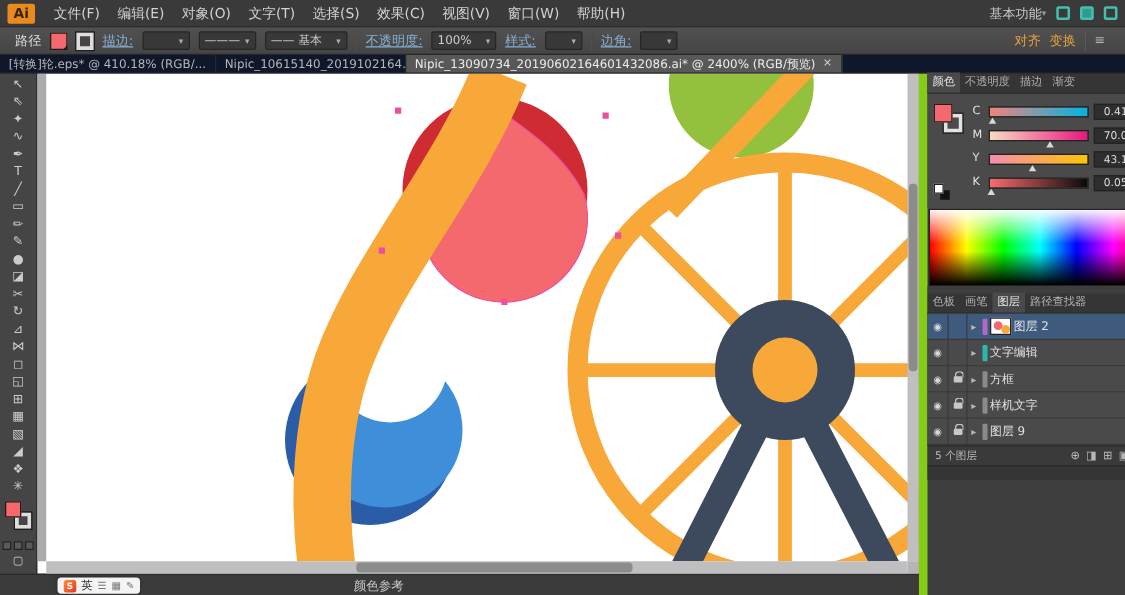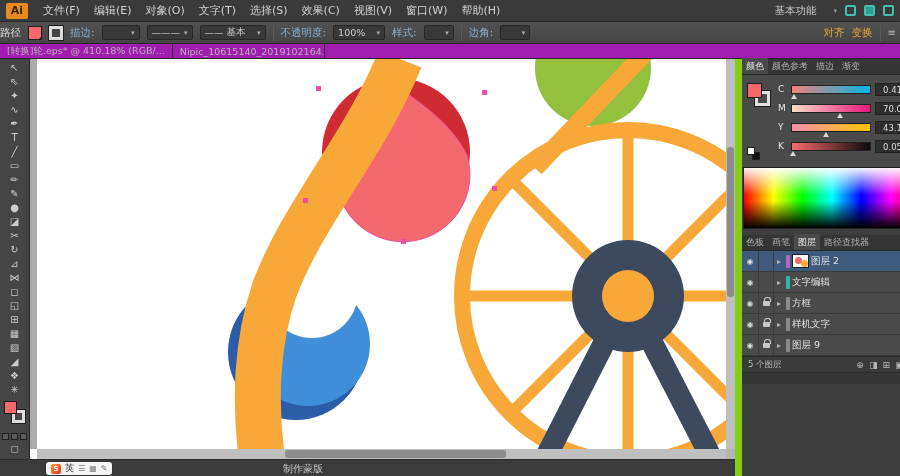--- a/index.html
+++ b/index.html
@@ -4,42 +4,42 @@
 <style>
 *{box-sizing:border-box;margin:0;padding:0}
 body{width:900px;height:476px;background:#222}
 #app{position:relative;width:900px;height:476px;background:#3E3E3E;font-family:"DejaVu Sans","Liberation Sans",sans-serif;overflow:hidden;color:#CFCFCF}
 
 
 #menubar{position:absolute;left:0;top:0;width:900px;height:22px;background:#3A3A3A;border-bottom:1px solid #2B2B2B;display:flex;align-items:center;padding:0 6px}
 .ai-logo{width:22px;height:16px;background:#E98A1E;color:#3A2405;font-weight:bold;font-size:11px;display:flex;align-items:center;justify-content:center;border-radius:2px;margin-right:8px;flex:none}
 .menu-item{font-size:11px;color:#D2D2D2;padding:0 7px;line-height:22px;white-space:nowrap}
 .mb-right{margin-left:auto;display:flex;align-items:center;gap:8px}
-.workspace{font-size:10.5px;color:#C8C8C8;display:flex;align-items:center;gap:17px}
+.workspace{font-size:10.5px;color:#C8C8C8;display:flex;align-items:center;gap:0}
 .workspace .car{font-size:7px;color:#9a9a9a}
 .teal-ic{width:11px;height:11px;border:2px solid #45BFAE;border-radius:2px;display:inline-block}
 .teal-ic.fill{background:#2E9C8F}
 
 
-#controlbar{position:absolute;left:0;top:22px;width:900px;height:22px;background:linear-gradient(#515151,#454545);border-bottom:1px solid #282828;display:flex;align-items:center;gap:7px;padding:0 0;font-size:10.5px}
+#controlbar{position:absolute;left:0;top:22px;width:900px;height:22px;background:linear-gradient(#515151,#454545);border-bottom:1px solid #282828;display:flex;align-items:center;gap:7px;padding:0 12px;font-size:10.5px}
 .cb-label{color:#DADADA}
-.cb-link{color:#86AFD3;white-space:nowrap}
+.cb-link{color:#86AFD3;text-decoration:underline;white-space:nowrap}
 .cb-amber{color:#E8A33D;white-space:nowrap}
 .swatch-fill{width:14px;height:14px;border:1px solid #1f1f1f;position:relative;flex:none}
 .swatch-fill::after{content:"";position:absolute;right:-1px;bottom:-1px;border-left:4px solid transparent;border-bottom:4px solid #1d1d1d}
 .swatch-stroke{width:14px;height:14px;border:3px solid #DDD;outline:1px solid #1f1f1f;background:#454545;flex:none}
 .dd{height:15px;background:#383838;border:1px solid #262626;border-radius:2px;display:flex;align-items:center;gap:3px;padding:0 4px;font-size:9.5px;color:#CCC;white-space:nowrap}
 .dd .car{font-size:7px;color:#AAA;margin-left:auto}
 .dd.w38{width:38px}.dd.w46{width:46px}.dd.w66{width:66px}.dd.w52{width:52px}.dd.w30{width:30px}
 .vsep{width:1px;height:16px;background:#2B2B2B;border-right:1px solid #5A5A5A}
 .spacer{flex:1}
 .cb-menu{color:#B5B5B5;font-size:10px;margin-right:4px}
 
 
-#tabbar{position:absolute;left:0;top:44px;width:900px;height:15px;background:#a21caf;border-bottom:1px solid #282828;display:flex;font-size:9.5px}
+#tabbar{position:absolute;left:0;top:44px;width:900px;height:15px;background:#0f172a;border-bottom:1px solid #282828;display:flex;font-size:9.5px}
 .dtab{display:flex;align-items:center;padding:0 7px;border-right:1px solid #282828;color:#B5B5B5;white-space:nowrap;overflow:hidden}
 .dtab.t1{max-width:180px}.dtab.t2{max-width:152px}
 .dtab.active{background:#585858;color:#ECECEC}
 .dtab .x{margin-left:6px;color:#CFCFCF;font-size:9px}
 
 
 #toolbar{position:absolute;left:0;top:59px;width:30px;height:400px;background:#454545;border-right:1px solid #292929;display:flex;flex-direction:column;align-items:center;padding-top:2px}
 .tool{width:28px;height:14px;font-size:10px;line-height:14px;text-align:center;color:#CCCCCC}
 .tb-swatches{position:relative;width:28px;height:30px;margin-top:2px;flex:none}
 .tb-stroke{position:absolute;left:11px;top:11px;width:13px;height:13px;border:3px solid #DDD;outline:1px solid #1e1e1e}
@@ -188,20 +188,24 @@
     <span class="spacer"></span>
     <span class="cb-amber">对齐</span>
     <span class="cb-amber">变换</span>
     <span class="vsep"></span>
     <span class="cb-menu">≡</span>
   </div>
 
   <div id="tabbar">
     <span class="dtab t1">[转换]轮.eps* @ 410.18% (RGB/...</span>
     <span class="dtab t2">Nipic_10615140_2019102164...ai*</span>
+    <span class="dtab active">
+        <span>Nipic_13090734_20190602164601432086.ai* @ 2400% (RGB/预览)</span>
+        <span class="x">×</span>
+      </span>
   </div>
 
   <div id="toolbar">
     <span class="tool">↖</span>
     <span class="tool">⇖</span>
     <span class="tool">✦</span>
     <span class="tool">∿</span>
     <span class="tool">✒</span>
     <span class="tool">T</span>
     <span class="tool">╱</span>
@@ -276,21 +280,21 @@
       </span>
     <span class="hscroll">
         <span class="hthumb"></span>
       </span>
     <span class="scorner"></span>
   </div>
 
   <div id="rightpanel">
     <div class="ptabs">
       <span class="ptab active">颜色</span>
-      <span class="ptab">颜色参考</span>
+      <span class="ptab">不透明度</span>
       <span class="ptab">描边</span>
       <span class="ptab">渐变</span>
       <span class="pmenu">≡</span>
     </div>
     <div class="colorarea">
       <span class="proxy-stroke"></span>
       <span class="proxy-fill" style="background: rgb(243, 105, 110);"></span>
       <span class="bw-w"></span>
       <span class="bw-b"></span>
       <div class="chrow">
@@ -411,16 +415,16 @@
   </div>
 
   <div id="statusbar">
     <span class="ime">
       <span class="imelogo">S</span>
       <span class="imemode">英</span>
       <span class="imeic">☰</span>
       <span class="imeic">▦</span>
       <span class="imeic">✎</span>
     </span>
-    <span class="sbtool">制作蒙版</span>
+    <span class="sbtool">颜色参考</span>
   </div>
 
 </div>
 
 </body></html>

